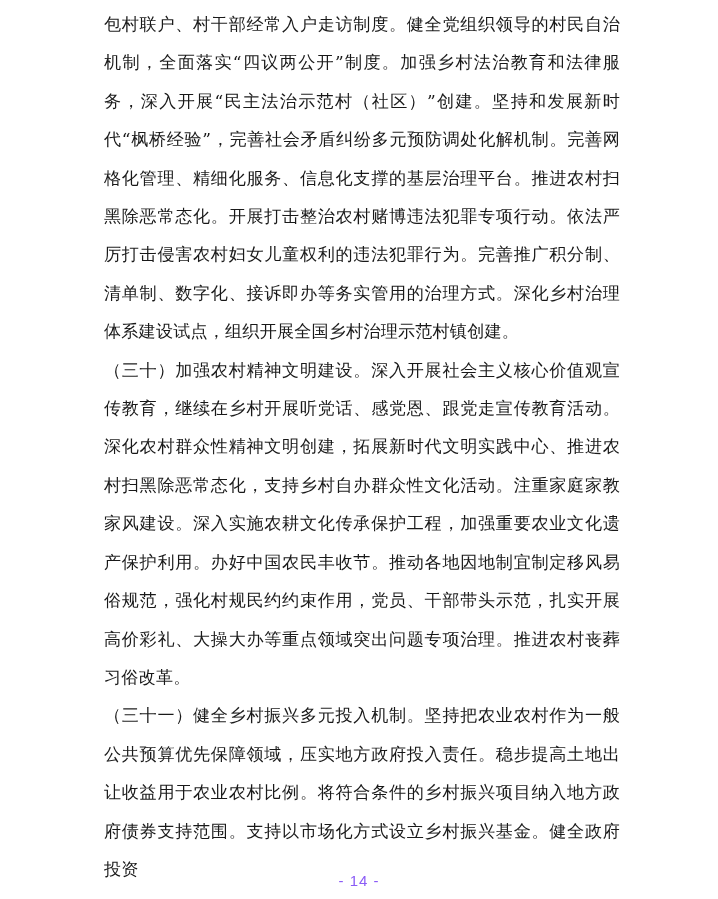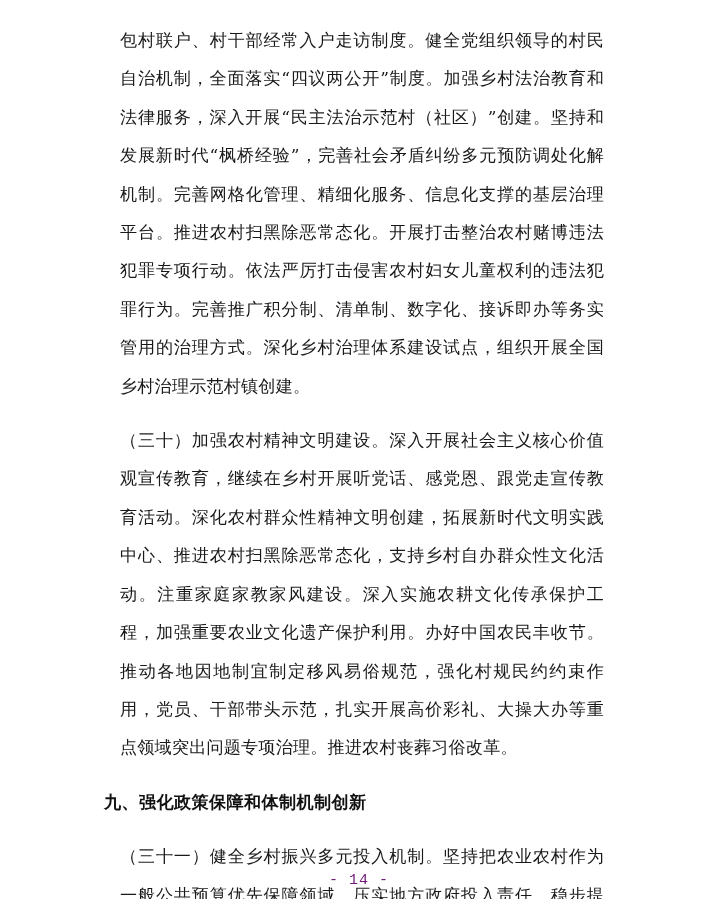--- a/index.html
+++ b/index.html
@@ -22,21 +22,21 @@
     padding: 0;
     background: #ffffff;
   }
   .content {
     position: absolute;
     left: 104px;
     top: 0px;
     width: 516px;
   }
   p.para {
-    margin: 16px;
+    margin: 0;
     font-size: 17.1px;
     line-height: 38.4px;
     text-align: justify;
     text-justify: inter-ideograph;
     letter-spacing: 0.2px;
     color: #191919;
   }
   p.heading {
     margin: 0;
     font-size: 17.1px;
@@ -48,30 +48,29 @@
   .spacer-first {
     height: 5px;
   }
   .footer {
     position: absolute;
     left: 0;
     top: 872px;
     width: 718px;
     text-align: center;
     font-size: 15px;
-    color: #701a75;
+    color: #8b5cf6;
     letter-spacing: 1px;
-    font-family: Liberation Mono, monospace;
+    font-family: Liberation Sans, sans-serif;
   }
 </style>
 </head>
 <body>
 
 <div class="page">
   <div class="content">
     <div class="spacer-first"></div>
     <p class="para">包村联户、村干部经常入户走访制度。健全党组织领导的村民自治机制，全面落实“四议两公开”制度。加强乡村法治教育和法律服务，深入开展“民主法治示范村（社区）”创建。坚持和发展新时代“枫桥经验”，完善社会矛盾纠纷多元预防调处化解机制。完善网格化管理、精细化服务、信息化支撑的基层治理平台。推进农村扫黑除恶常态化。开展打击整治农村赌博违法犯罪专项行动。依法严厉打击侵害农村妇女儿童权利的违法犯罪行为。完善推广积分制、清单制、数字化、接诉即办等务实管用的治理方式。深化乡村治理体系建设试点，组织开展全国乡村治理示范村镇创建。</p>
     <p class="para">（三十）加强农村精神文明建设。深入开展社会主义核心价值观宣传教育，继续在乡村开展听党话、感党恩、跟党走宣传教育活动。深化农村群众性精神文明创建，拓展新时代文明实践中心、推进农村扫黑除恶常态化，支持乡村自办群众性文化活动。注重家庭家教家风建设。深入实施农耕文化传承保护工程，加强重要农业文化遗产保护利用。办好中国农民丰收节。推动各地因地制宜制定移风易俗规范，强化村规民约约束作用，党员、干部带头示范，扎实开展高价彩礼、大操大办等重点领域突出问题专项治理。推进农村丧葬习俗改革。</p>
-    <p class="heading">九、强化政策保障和体制机制创新</p>
     <p class="para">（三十一）健全乡村振兴多元投入机制。坚持把农业农村作为一般公共预算优先保障领域，压实地方政府投入责任。稳步提高土地出让收益用于农业农村比例。将符合条件的乡村振兴项目纳入地方政府债券支持范围。支持以市场化方式设立乡村振兴基金。健全政府投资</p>
   </div>
   <div class="footer">- 14 -</div>
 </div>
 
 </body></html>

